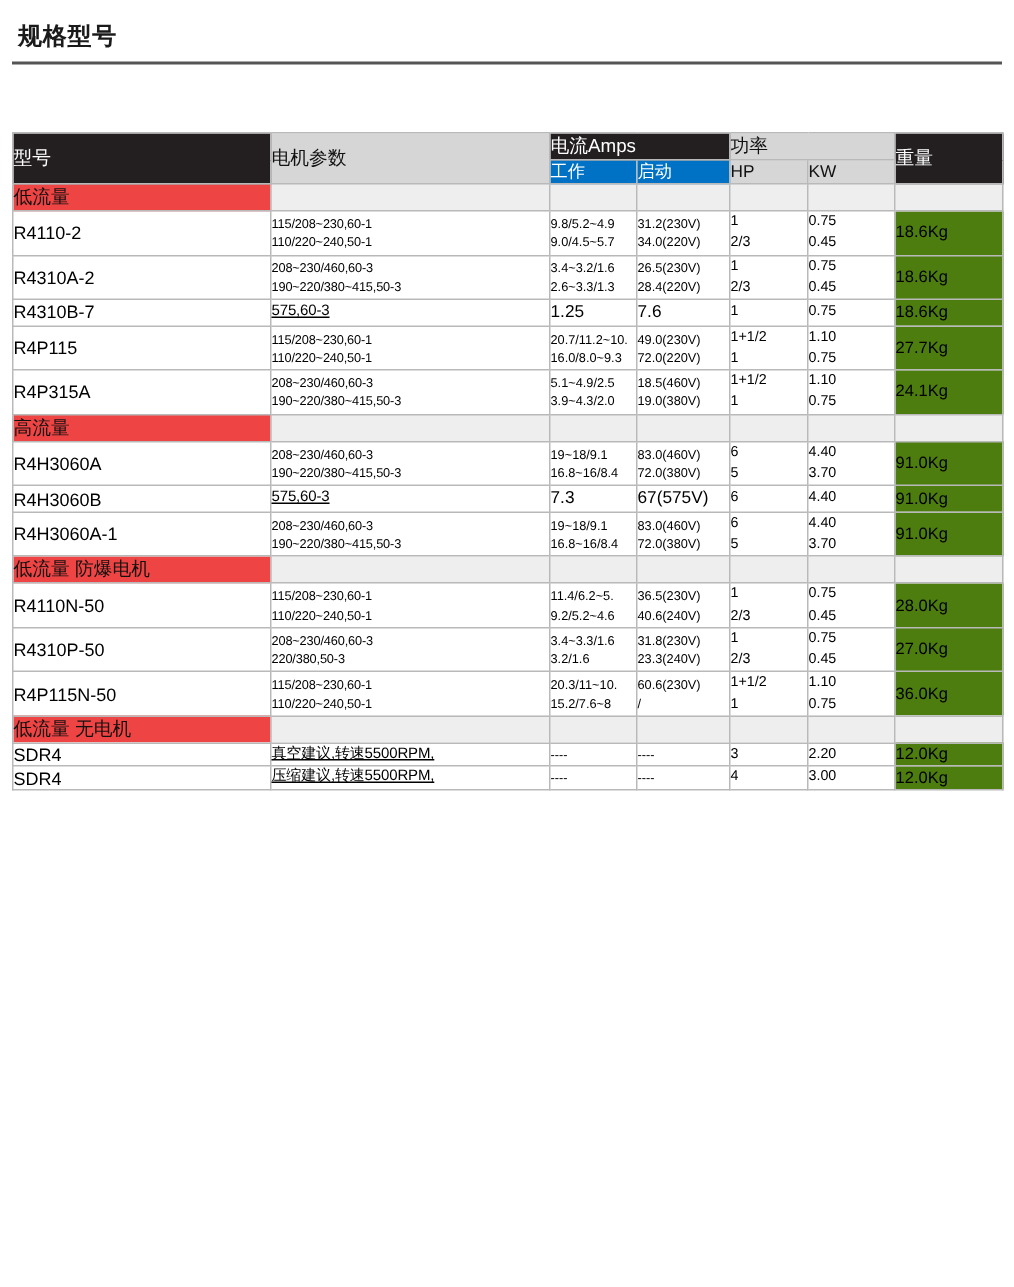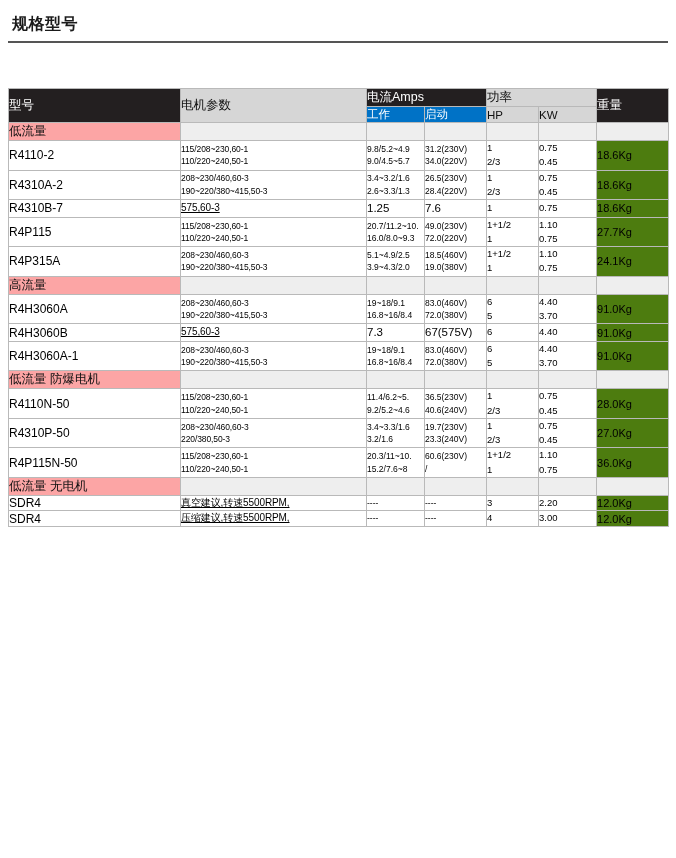--- a/index.html
+++ b/index.html
@@ -72,21 +72,21 @@
     background: #d6d6d6;
     color: #111;
     font-size: 11.5px;
     padding: 6px 9px;
     text-align: left;
     font-weight: normal;
     border: 1px solid #b9b9b9;
   }
   
   .section-cell {
-    background: #fca5a5;
+    background: #ef4444;
     font-size: 12.5px;
     padding: 11px 10px;
     color: #111;
   }
   .section-blank {
     background: #eeeeee;
   }
   
   .model {
     font-size: 12px;
@@ -397,21 +397,21 @@
           <td class="model">R4310P-50</td>
           <td class="motor">
             <span class="line2">208~230/460,60-3</span>
             <span class="line2">220/380,50-3</span>
           </td>
           <td class="amps">
             <span class="line2">3.4~3.3/1.6</span>
             <span class="line2">3.2/1.6</span>
           </td>
           <td class="amps">
-            <span class="line2">19.7(230V)</span>
+            <span class="line2">31.8(230V)</span>
             <span class="line2">23.3(240V)</span>
           </td>
           <td class="num">
             <span class="line2">1</span>
             <span class="line2">2/3</span>
           </td>
           <td class="num">
             <span class="line2">0.75</span>
             <span class="line2">0.45</span>
           </td>

